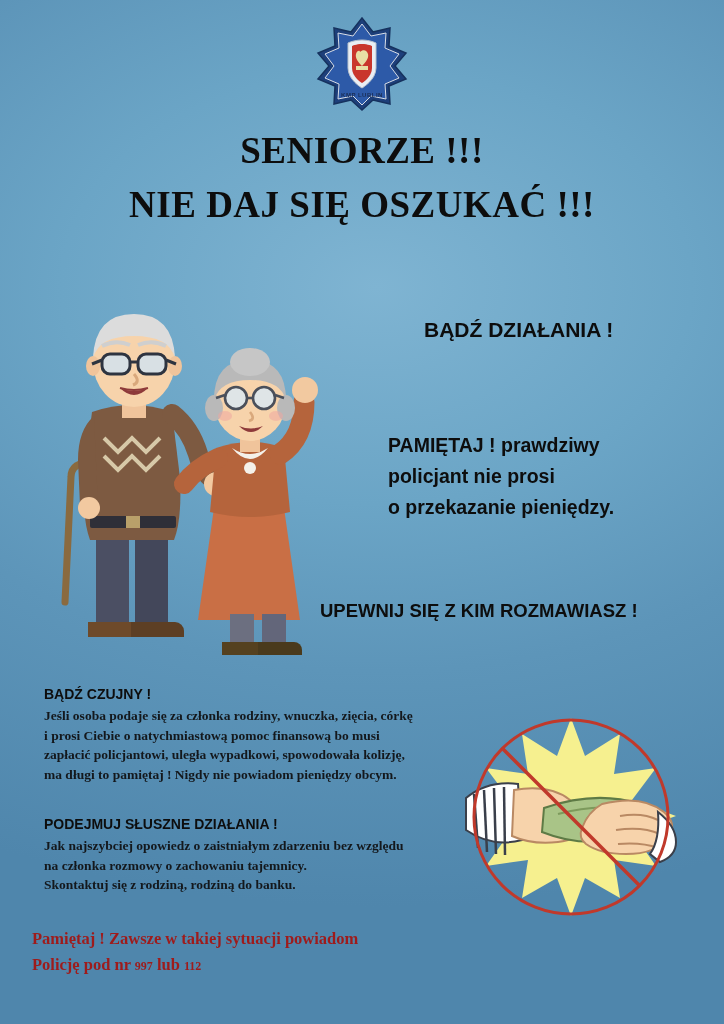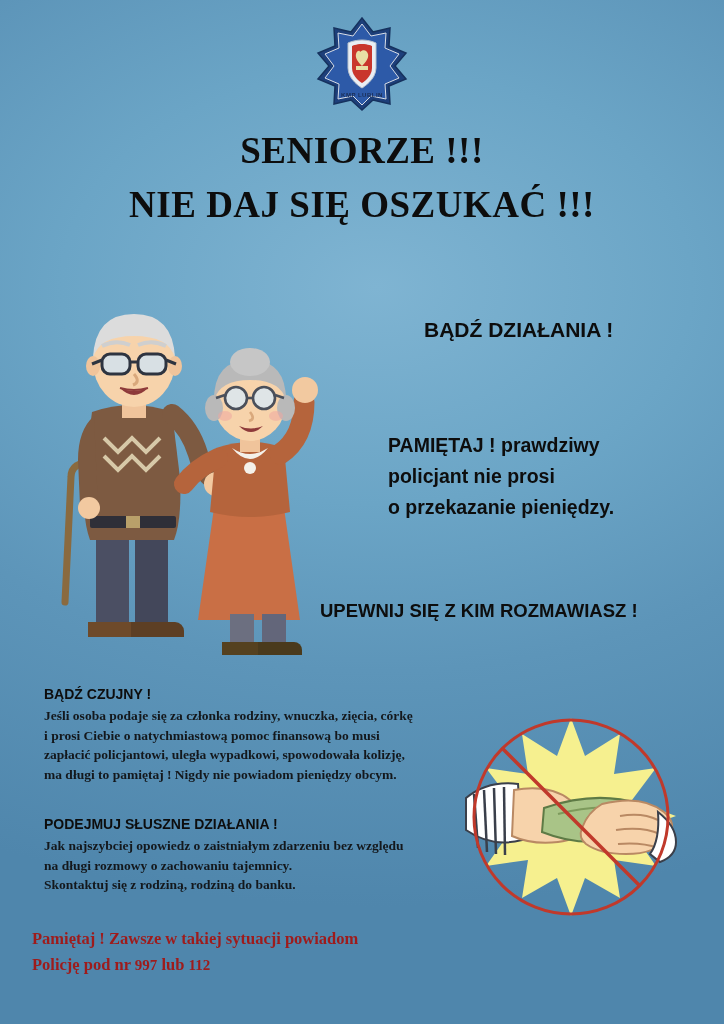--- a/index.html
+++ b/index.html
@@ -113,21 +113,21 @@
     position: absolute;
     left: 32px;
     top: 926px;
     width: 520px;
     font-family: "Liberation Serif", serif;
     font-weight: bold;
     color: #9e1b1b;
     font-size: 16.5px;
     line-height: 26px;
   }
-  .footer-note .big { font-size: 15px; }
+  .footer-note .big { font-size: 12px; }
 
   
   .couple {
     position: absolute;
     left: 18px;
     top: 262px;
     width: 360px;
     height: 400px;
   }
 
@@ -273,21 +273,21 @@
       <div>i prosi Ciebie o natychmiastową pomoc finansową bo musi</div>
       <div>zapłacić policjantowi, uległa wypadkowi, spowodowała kolizję,</div>
       <div>ma długi to pamiętaj ! Nigdy nie powiadom pieniędzy obcym.</div>
     </div>
   </div>
 
   <div class="block block-2">
     <div class="block-title">PODEJMUJ SŁUSZNE DZIAŁANIA !</div>
     <div class="block-body">
       <div>Jak najszybciej opowiedz o zaistniałym zdarzeniu bez względu</div>
-      <div>na długi rozmowy o zachowaniu tajemnicy.</div>
+      <div>na członka rozmowy o zachowaniu tajemnicy.</div>
       <div>Skontaktuj się z rodziną, rodziną do banku.</div>
     </div>
   </div>
 
   <div class="footer-note">
     <div>Pamiętaj !  Zawsze w takiej sytuacji powiadom</div>
     <div>
       <span>Policję pod nr </span><span class="big">997</span><span>  lub </span><span class="big">112</span>
     </div>
   </div>

